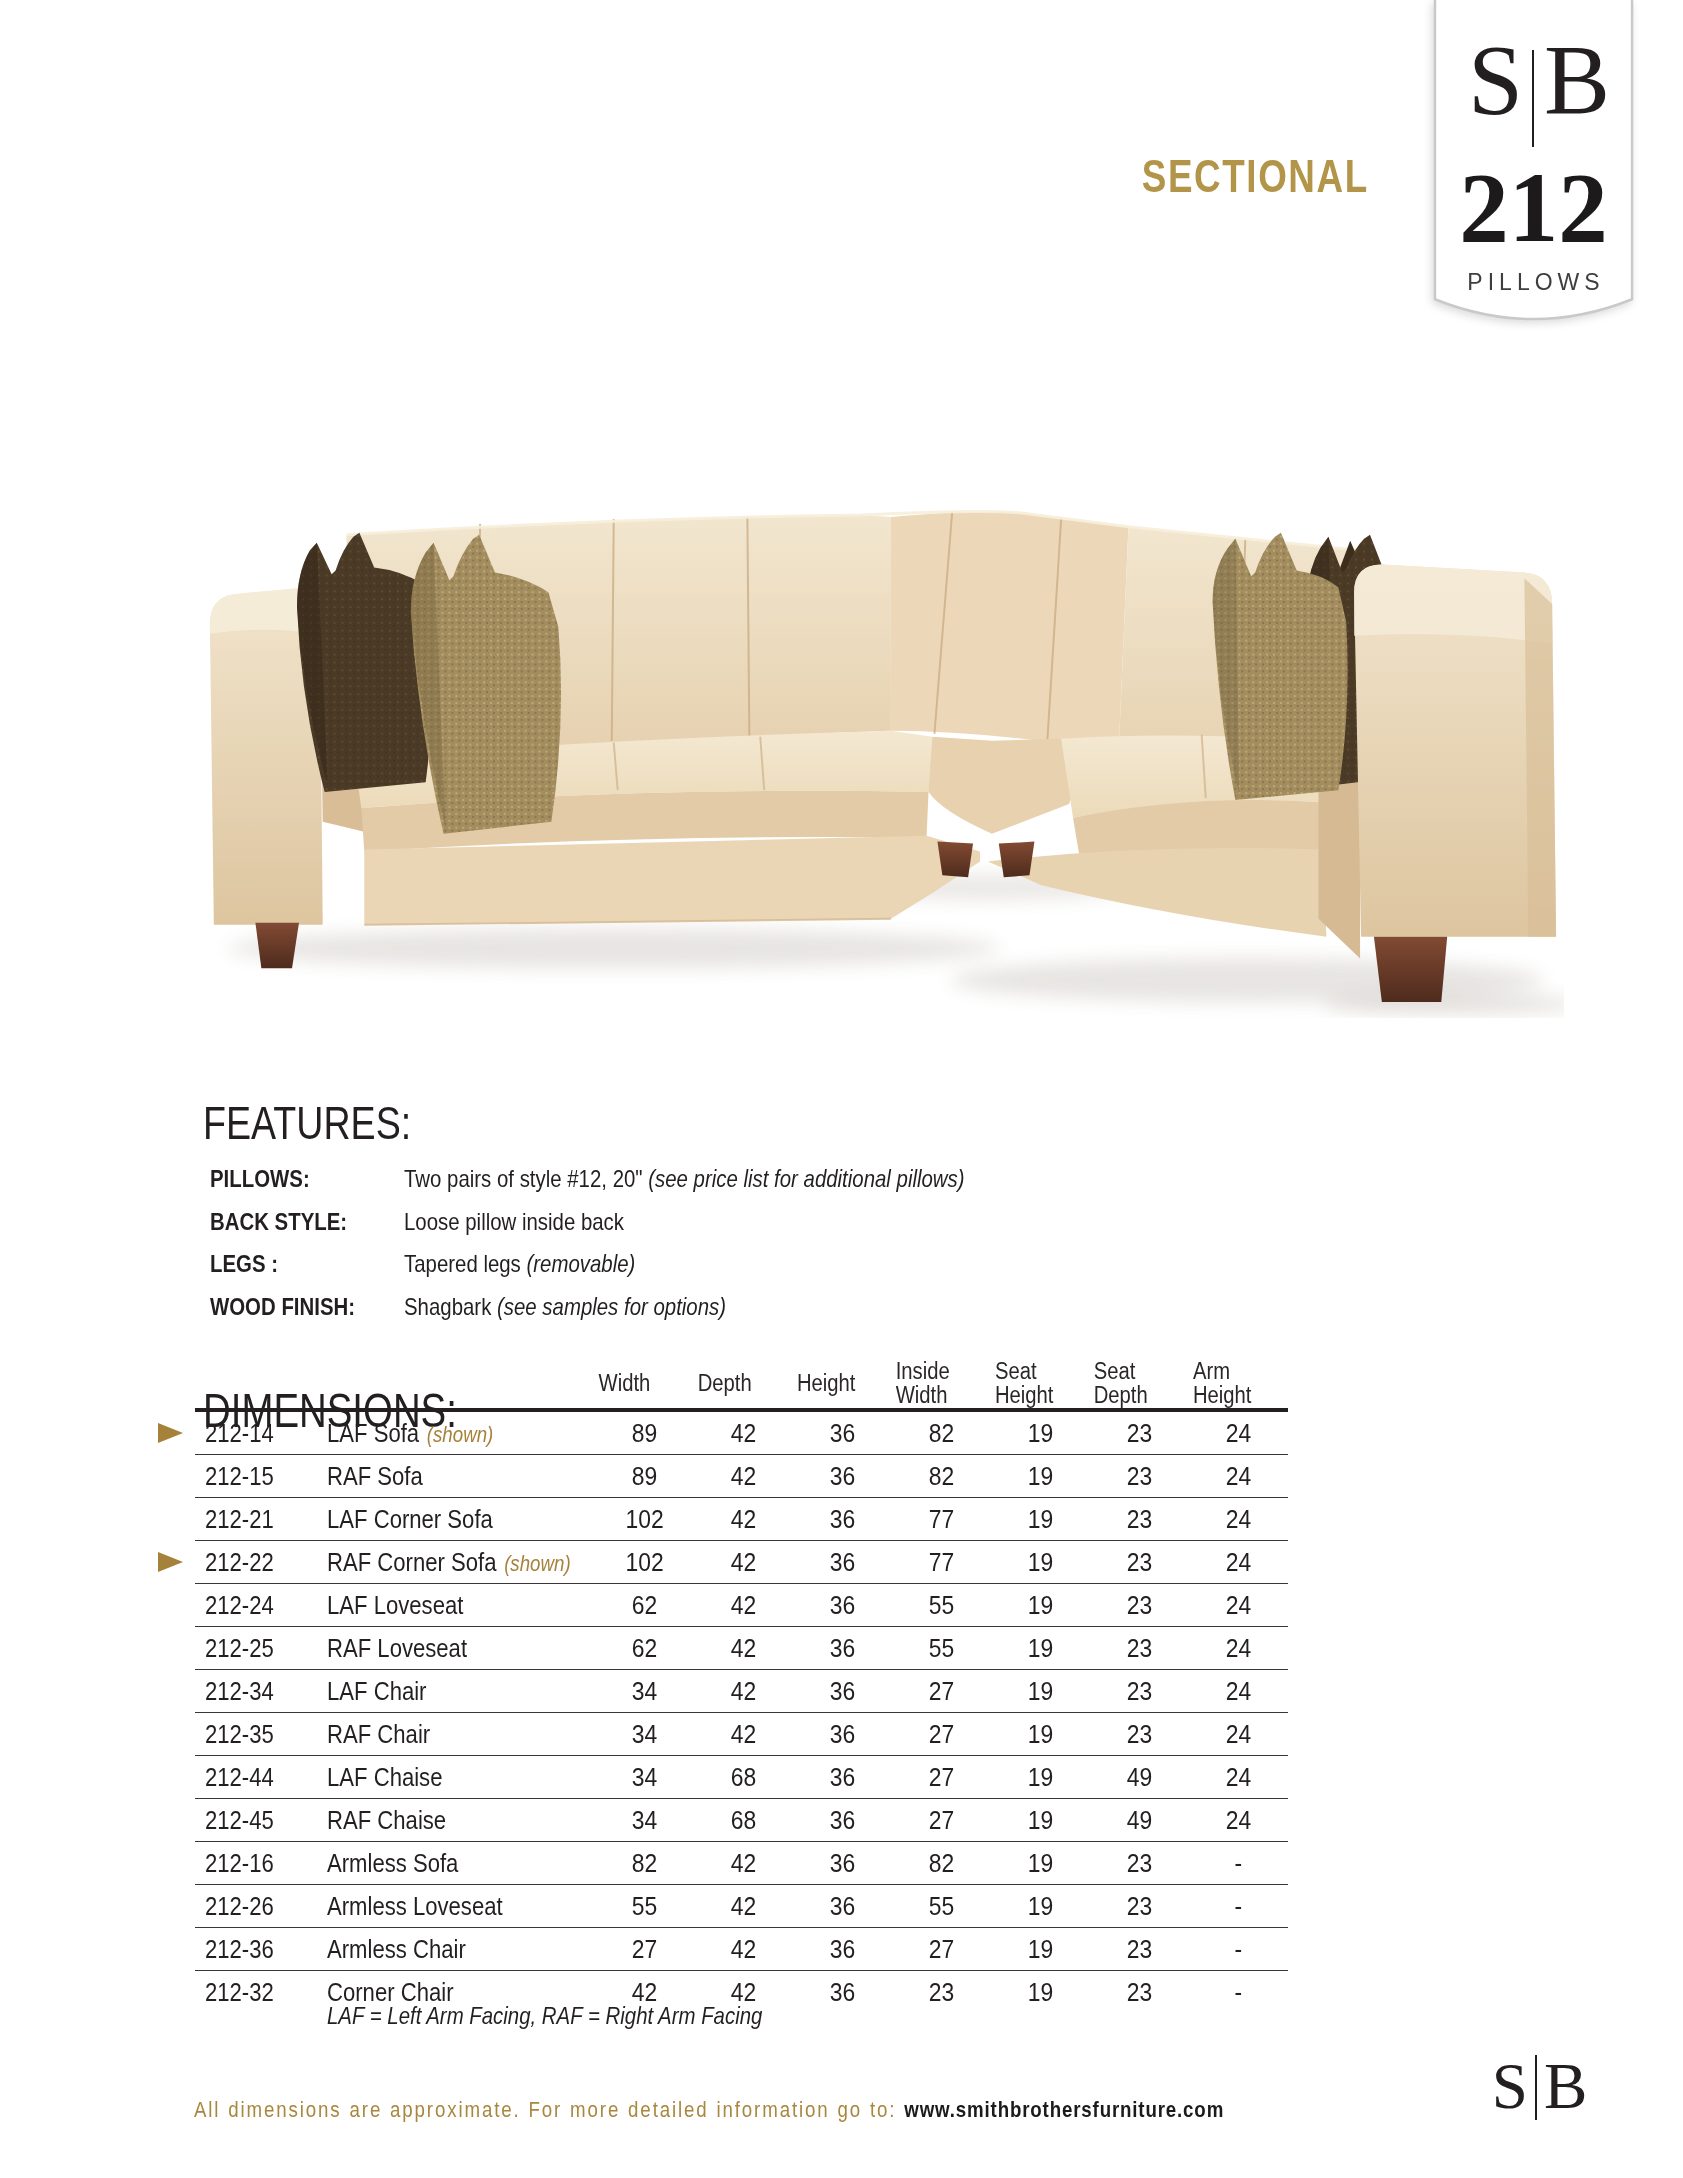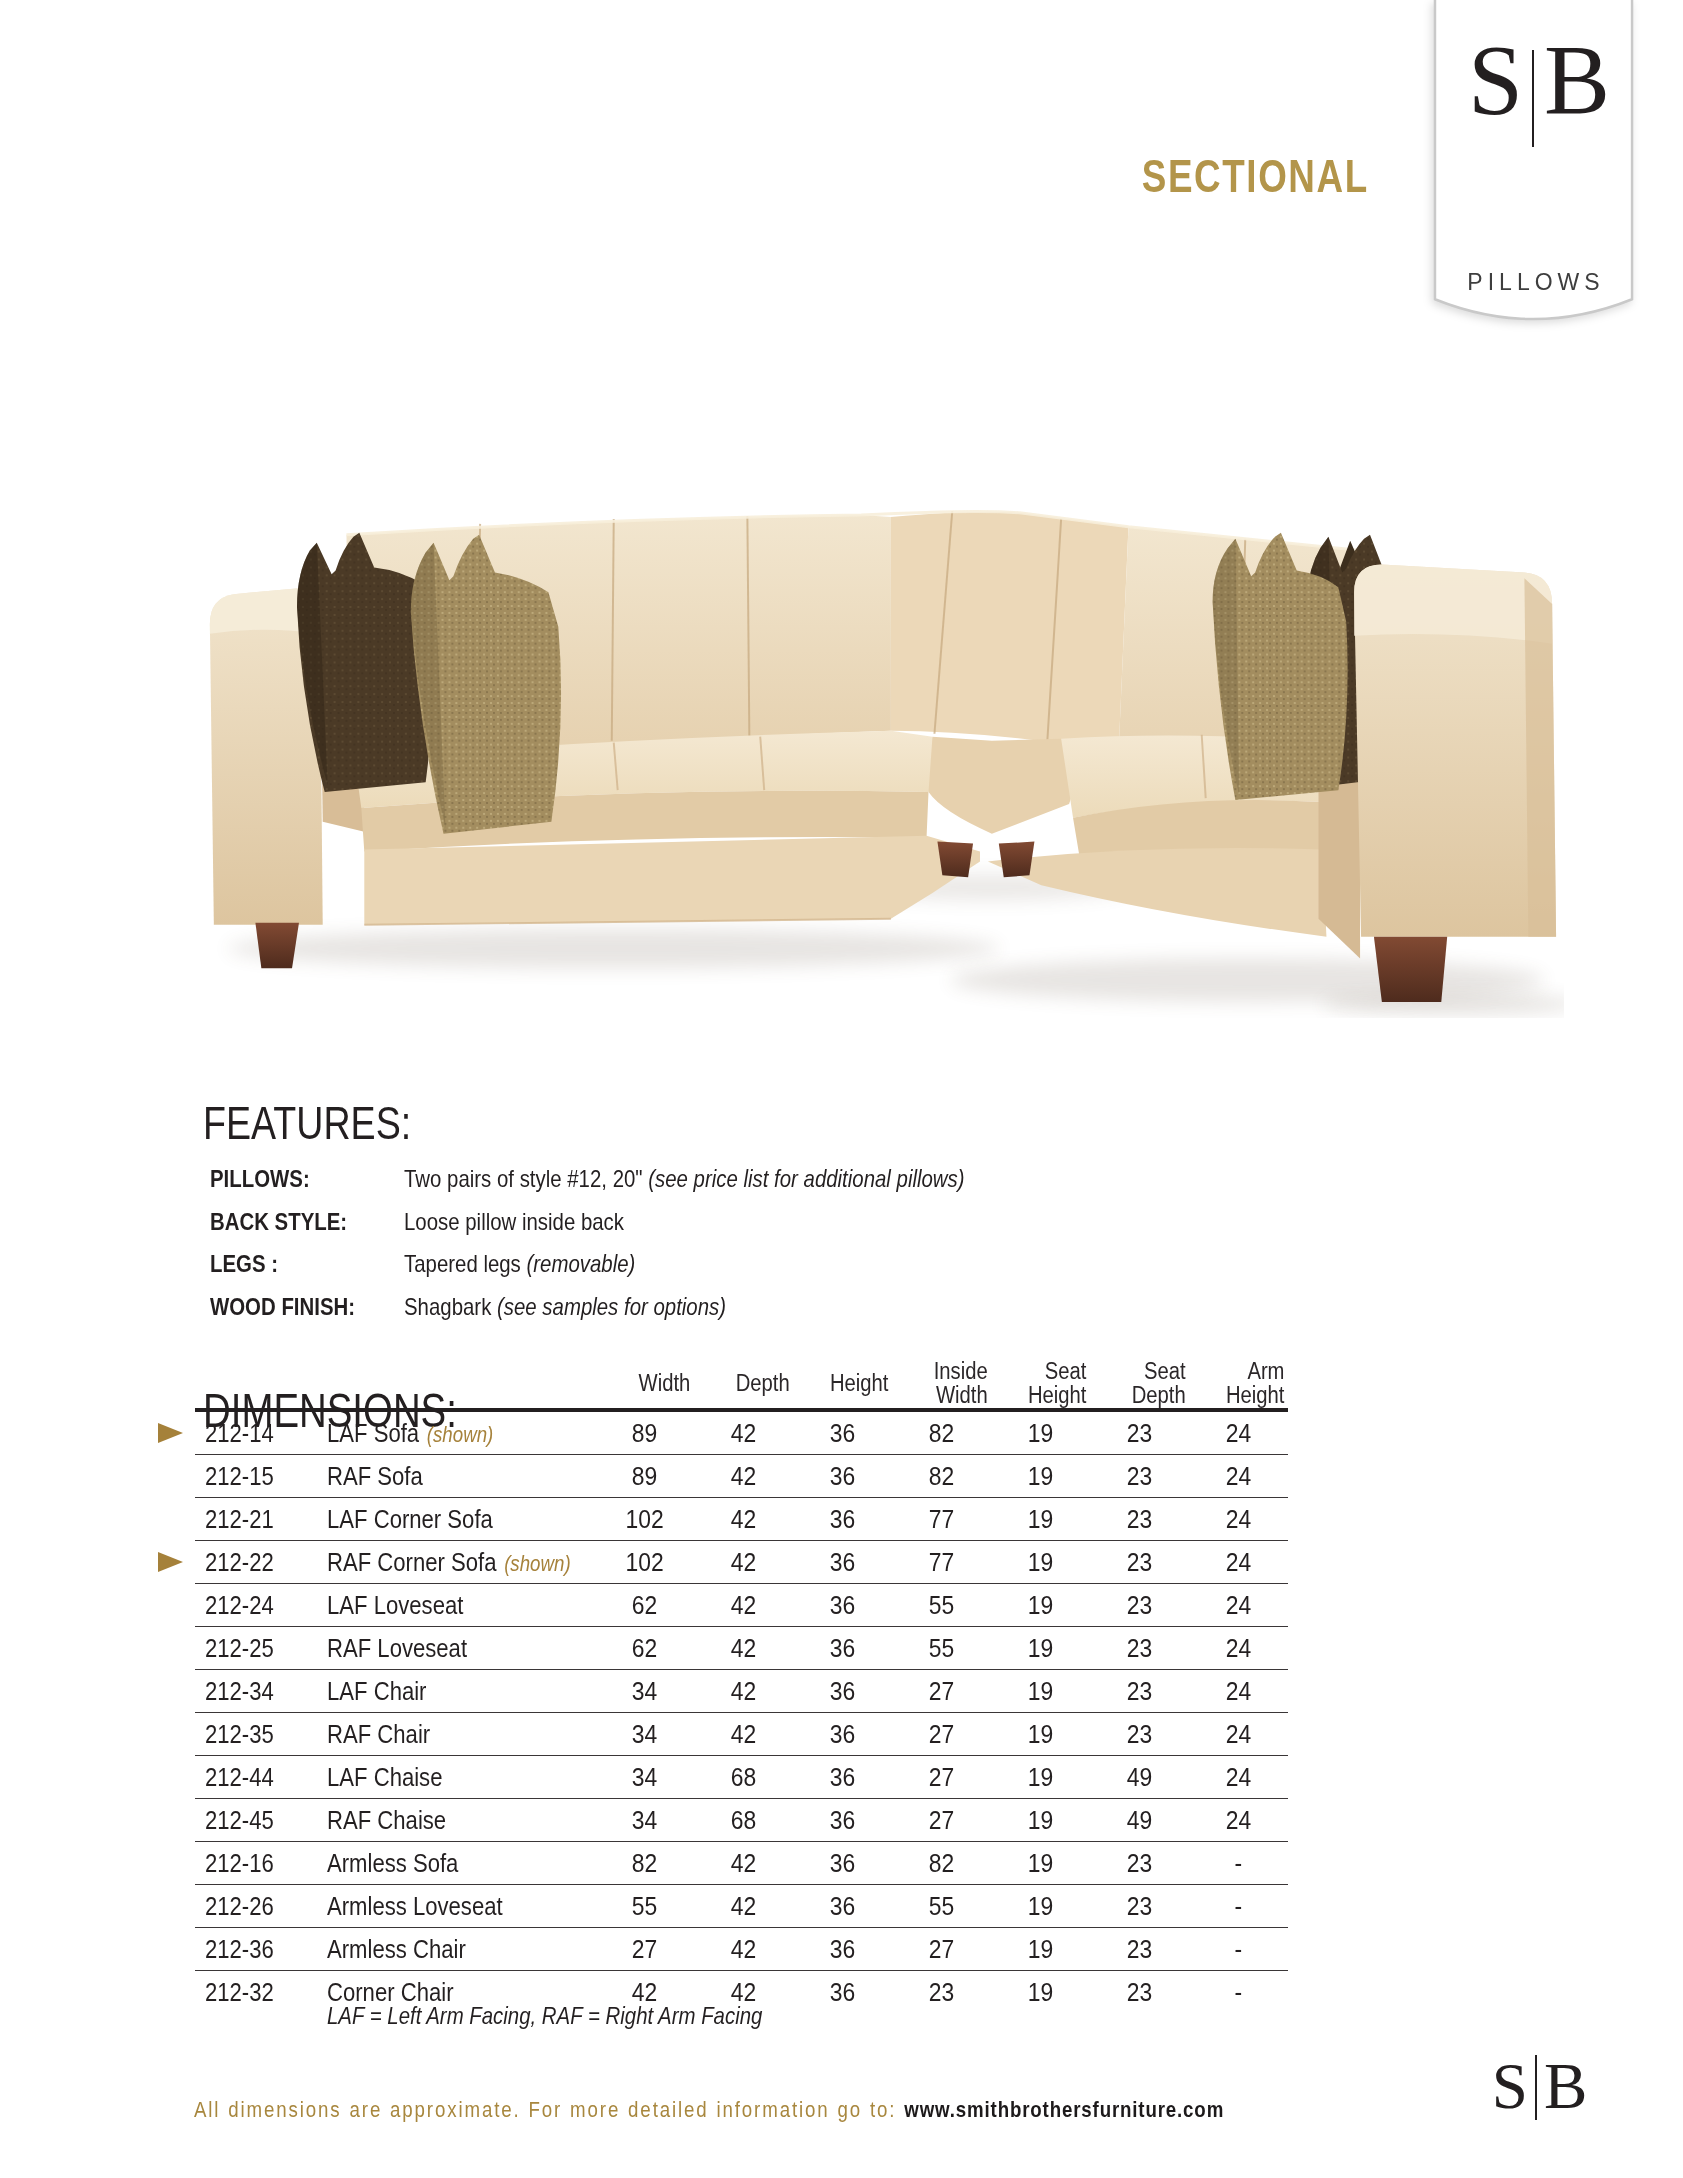--- a/index.html
+++ b/index.html
@@ -39,21 +39,21 @@
   .feat-label{position:absolute;left:0;top:0;font-weight:700;}
   .feat-value{position:absolute;left:194px;top:0;}
   .feat-note{font-style:italic;}
   .fr0{top:1164px;} .fr1{top:1207px;} .fr2{top:1249px;} .fr3{top:1292px;}
 
   
   .dimensions-heading{left:203px;top:1387px;font-size:48px;line-height:48px;}
   .dim-table{left:195px;top:1358px;width:1093px;}
   .dim-header{display:grid;grid-template-columns:132px 268px repeat(7,99px);
     height:50px;border-bottom:4px solid #231f20;align-items:center;}
-  .col-h{text-align:right;font-size:23px;line-height:24px;color:#2b2729;}
+  .col-h{text-align:left;font-size:23px;line-height:24px;color:#2b2729;}
   .dim-row{display:grid;grid-template-columns:132px 268px repeat(7,99px);
     height:42px;align-items:center;border-bottom:1px solid #3a3637;position:relative;}
   .dim-row.last{border-bottom:none;}
   .cell-model{padding-left:10px;font-weight:400;font-size:26px;}
   .cell-name{font-size:26px;}
   .cell-val{text-align:center;font-size:26px;}
   .shown-note{font-style:italic;color:#a6823b;font-size:22px;margin-left:9px;}
   .shown-arrow{position:absolute;left:-37px;top:50%;margin-top:-10px;width:0;height:0;
     border-left:25px solid #a5813a;border-top:10px solid transparent;border-bottom:10px solid transparent;}
   .dim-footnote{left:327px;top:2002px;font-size:24px;font-style:italic;}
@@ -77,20 +77,21 @@
 
 <div class="abs badge">
   <svg width="204" height="347" viewBox="0 0 206 350">
     <path d="M2,-4 L2,302 Q101.5,342 201,302 L201,-4 Z" fill="#ffffff" stroke="#c9c9c9" stroke-width="2.5"></path>
   </svg>
   <div class="abs badge-sb">
     <span class="s">S</span>
     <span class="b">B</span>
   </div>
   <div class="abs badge-bar"></div>
+  <div class="abs badge-model">212</div>
   <div class="abs badge-type">PILLOWS</div>
 </div>
 
 <div class="abs sofa-box">
 <svg width="1366" height="525" viewBox="0 0 1380 530">
   <defs>
     <linearGradient id="gBack" x1="0" y1="0" x2="0" y2="1">
       <stop offset="0" stop-color="#f2e6cf"></stop>
           <stop offset="1" stop-color="#e5d0ae"></stop>
     </linearGradient>

